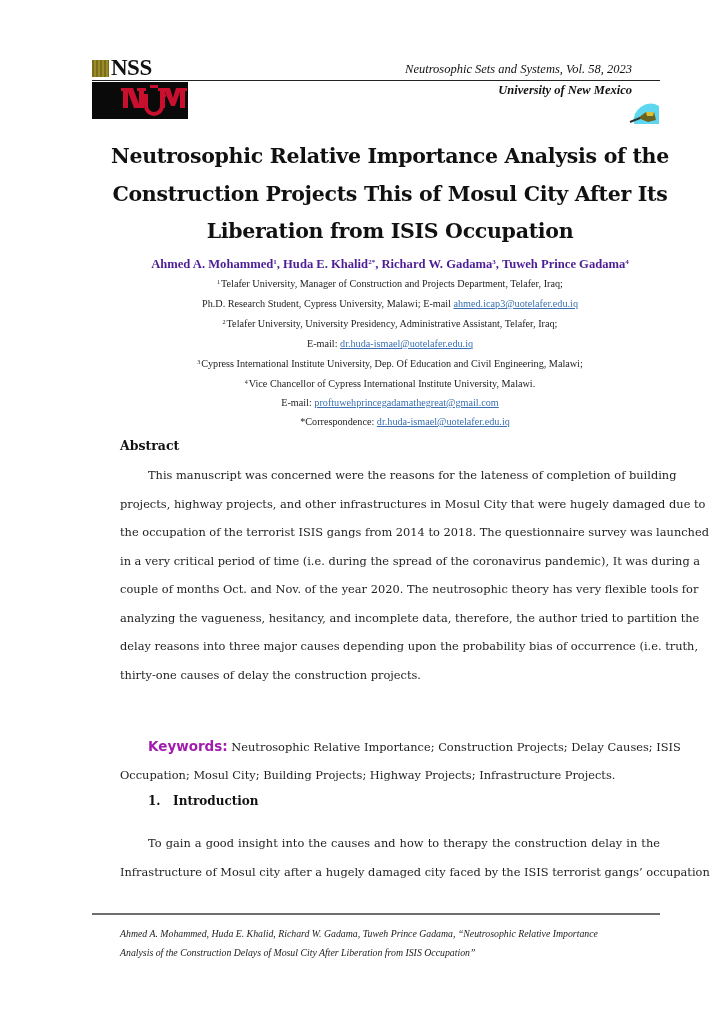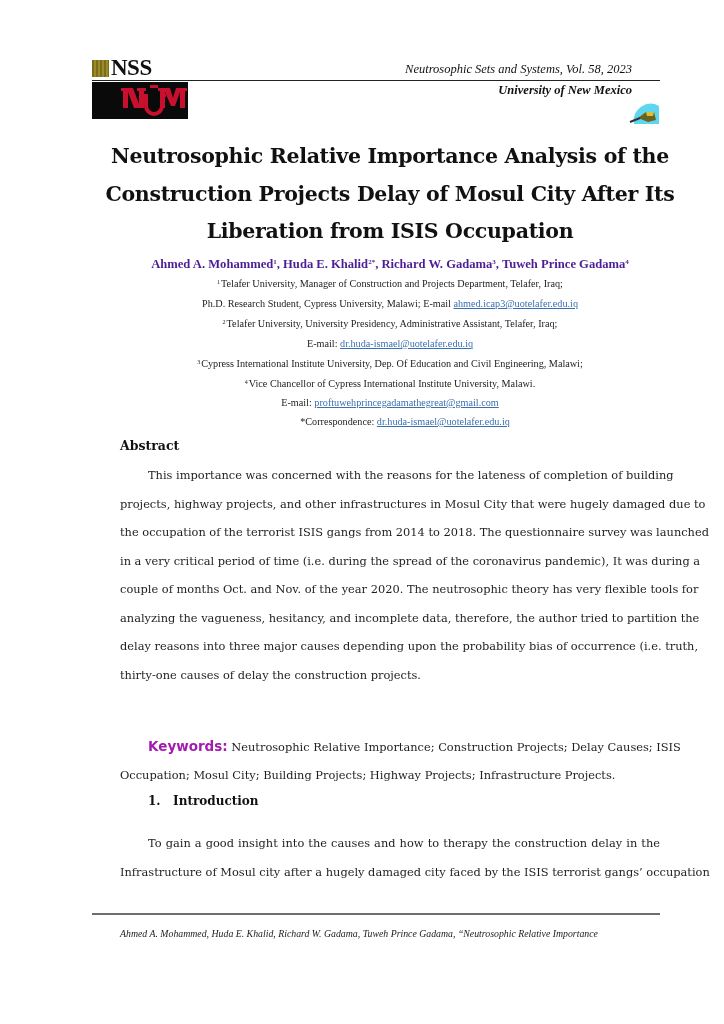--- a/index.html
+++ b/index.html
@@ -90,21 +90,21 @@
   <svg viewBox="0 0 34 26" width="34" height="26">
     <path d="M8 24 A17 17 0 0 1 33 6 L33 24 Z" fill="#5fd6ef"></path>
     <polygon points="12,18 20,12 28,12 30,20 22,22" fill="#6b6420"></polygon>
     <polygon points="20,12 28,12 27,16 21,16" fill="#d9c23a"></polygon>
     <line x1="4" y1="22" x2="14" y2="18" stroke="#333" stroke-width="2"></line>
   </svg>
 </div>
 
 <div class="abs title">
   <div>Neutrosophic Relative Importance Analysis of the</div>
-  <div>Construction Projects Delay of Mosul City After Its</div>
+  <div>Construction Projects This of Mosul City After Its</div>
   <div>Liberation from ISIS Occupation</div>
 </div>
 
 <div class="abs authors">
   <span>Ahmed A. Mohammed</span><sup>1</sup>,
   <span>Huda E. Khalid</span><sup>2*</sup>,
   <span>Richard W. Gadama</span><sup>3</sup>,
   <span>Tuweh Prince Gadama</span><sup>4</sup>
 </div>
 
@@ -128,21 +128,21 @@
 </div>
 <div class="abs aff" style="top:397px">
   <span>E-mail: </span><a>proftuwehprincegadamathegreat@gmail.com</a>
 </div>
 <div class="abs aff" style="top:416px; left:75px">
   <span>*Correspondence: </span><a>dr.huda-ismael@uotelafer.edu.iq</a>
 </div>
 
 <div class="abs abstract-h">Abstract</div>
 <div class="abs para" style="top:461px">
-  <span class="line indent">This importance was concerned with the reasons for the lateness of completion of building</span>
+  <span class="line indent">This manuscript was concerned were the reasons for the lateness of completion of building</span>
   <span class="line">projects, highway projects, and other infrastructures in Mosul City that were hugely damaged due to</span>
   <span class="line">the occupation of the terrorist ISIS gangs from 2014 to 2018. The questionnaire survey was launched</span>
   <span class="line">in a very critical period of time (i.e. during the spread of the coronavirus pandemic), It was during a</span>
   <span class="line">couple of months Oct. and Nov. of the year 2020. The neutrosophic theory has very flexible tools for</span>
   <span class="line">analyzing the vagueness, hesitancy, and incomplete data, therefore, the author tried to partition the</span>
   <span class="line">delay reasons into three major causes depending upon the probability bias of occurrence (i.e. truth,</span>
   <span class="line last">thirty-one causes of delay the construction projects.</span>
 </div>
 
 <div class="abs para" style="top:732px">
@@ -152,13 +152,14 @@
 
 <div class="abs section-h">1.&nbsp;&nbsp;&nbsp;Introduction</div>
 <div class="abs para" style="top:829px">
   <span class="line indent">To gain a good insight into the causes and how to therapy the construction delay in the</span>
   <span class="line">Infrastructure of Mosul city after a hugely damaged city faced by the ISIS terrorist gangs’ occupation</span>
 </div>
 
 <div class="abs footer-rule"></div>
 <div class="abs footer-text">
   <span class="line">Ahmed A. Mohammed, Huda E. Khalid, Richard W. Gadama, Tuweh Prince Gadama, ‘‘Neutrosophic Relative Importance</span>
+  <span class="line">Analysis of the Construction Delays of Mosul City After Liberation from ISIS Occupation’’</span>
 </div>
 
 </body></html>

